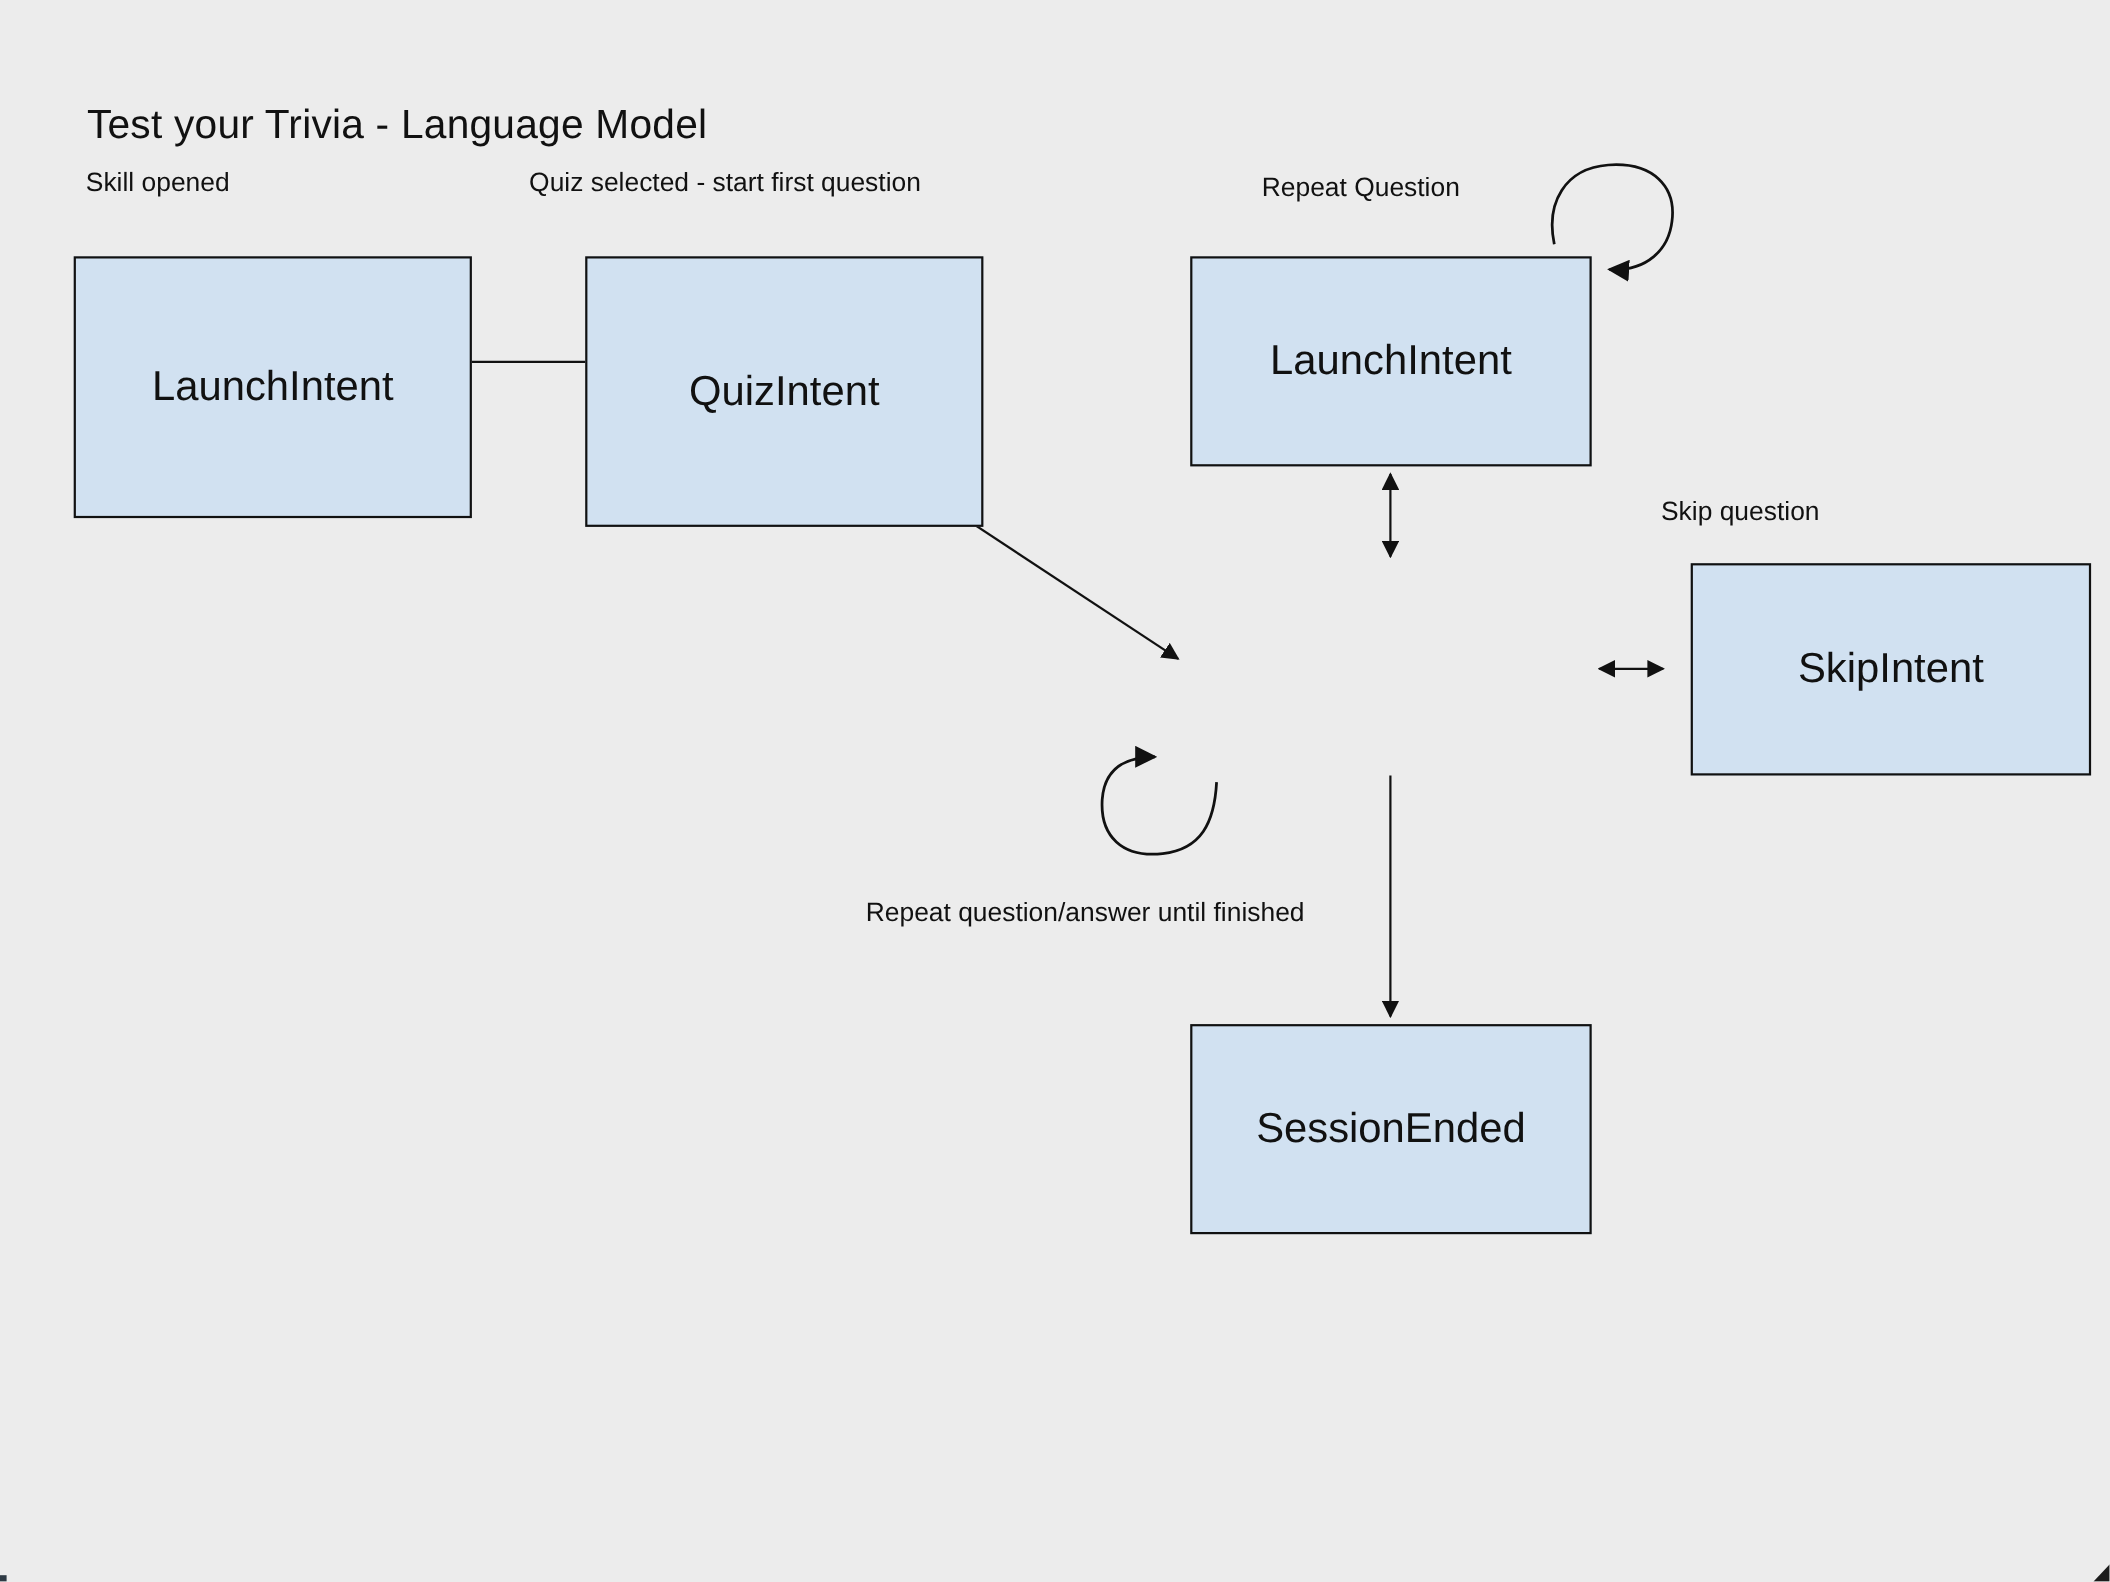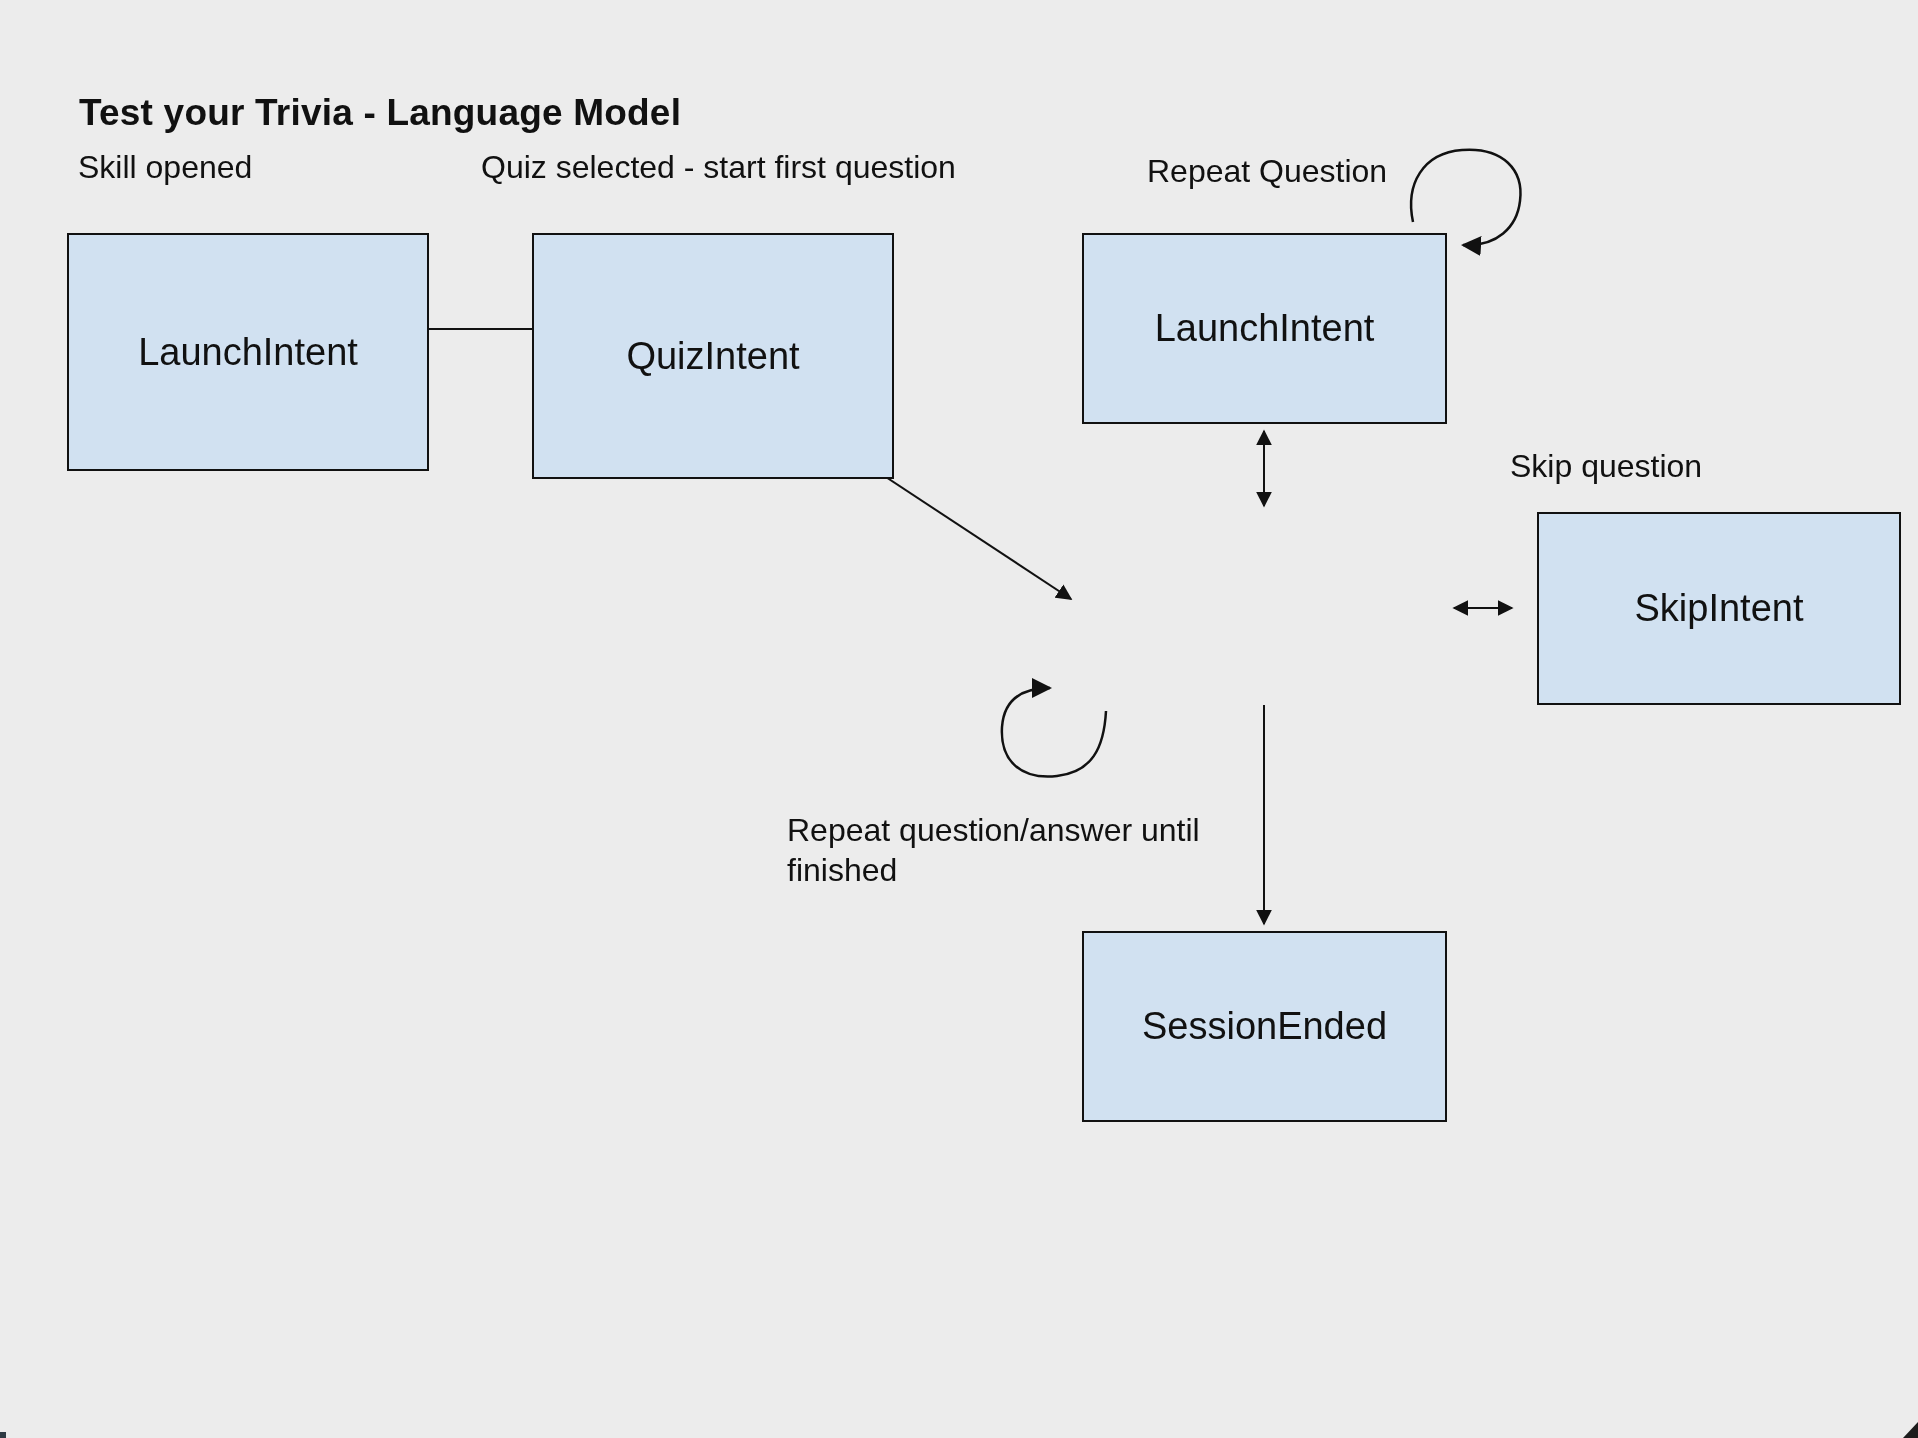--- a/index.html
+++ b/index.html
@@ -6,26 +6,26 @@
   .canvas{
     position:relative;
     width:1918px;height:1438px;
     background:#ececec;
     font-family:"Liberation Sans",sans-serif;
     color:#111;
     overflow:hidden;
   }
   .title{
     position:absolute;left:79px;top:92px;
-    font-size:37px;font-weight:bold;letter-spacing:0.2px;
+    font-size:37px;font-weight:normal;letter-spacing:0.2px;
     white-space:nowrap;
   }
   .ann{
     position:absolute;
-    font-size:32px;line-height:40px;
+    font-size:24px;line-height:40px;
     white-space:nowrap;
   }
   .ann-skill{left:78px;top:147px;}
   .ann-quiz{left:481px;top:147px;}
   .ann-repeat{left:1147px;top:151px;}
   .ann-skip{left:1510px;top:446px;}
   .ann-until{left:787px;top:810px;width:445px;white-space:normal;}
   .node{
     position:absolute;
     background:#d1e1f1;

